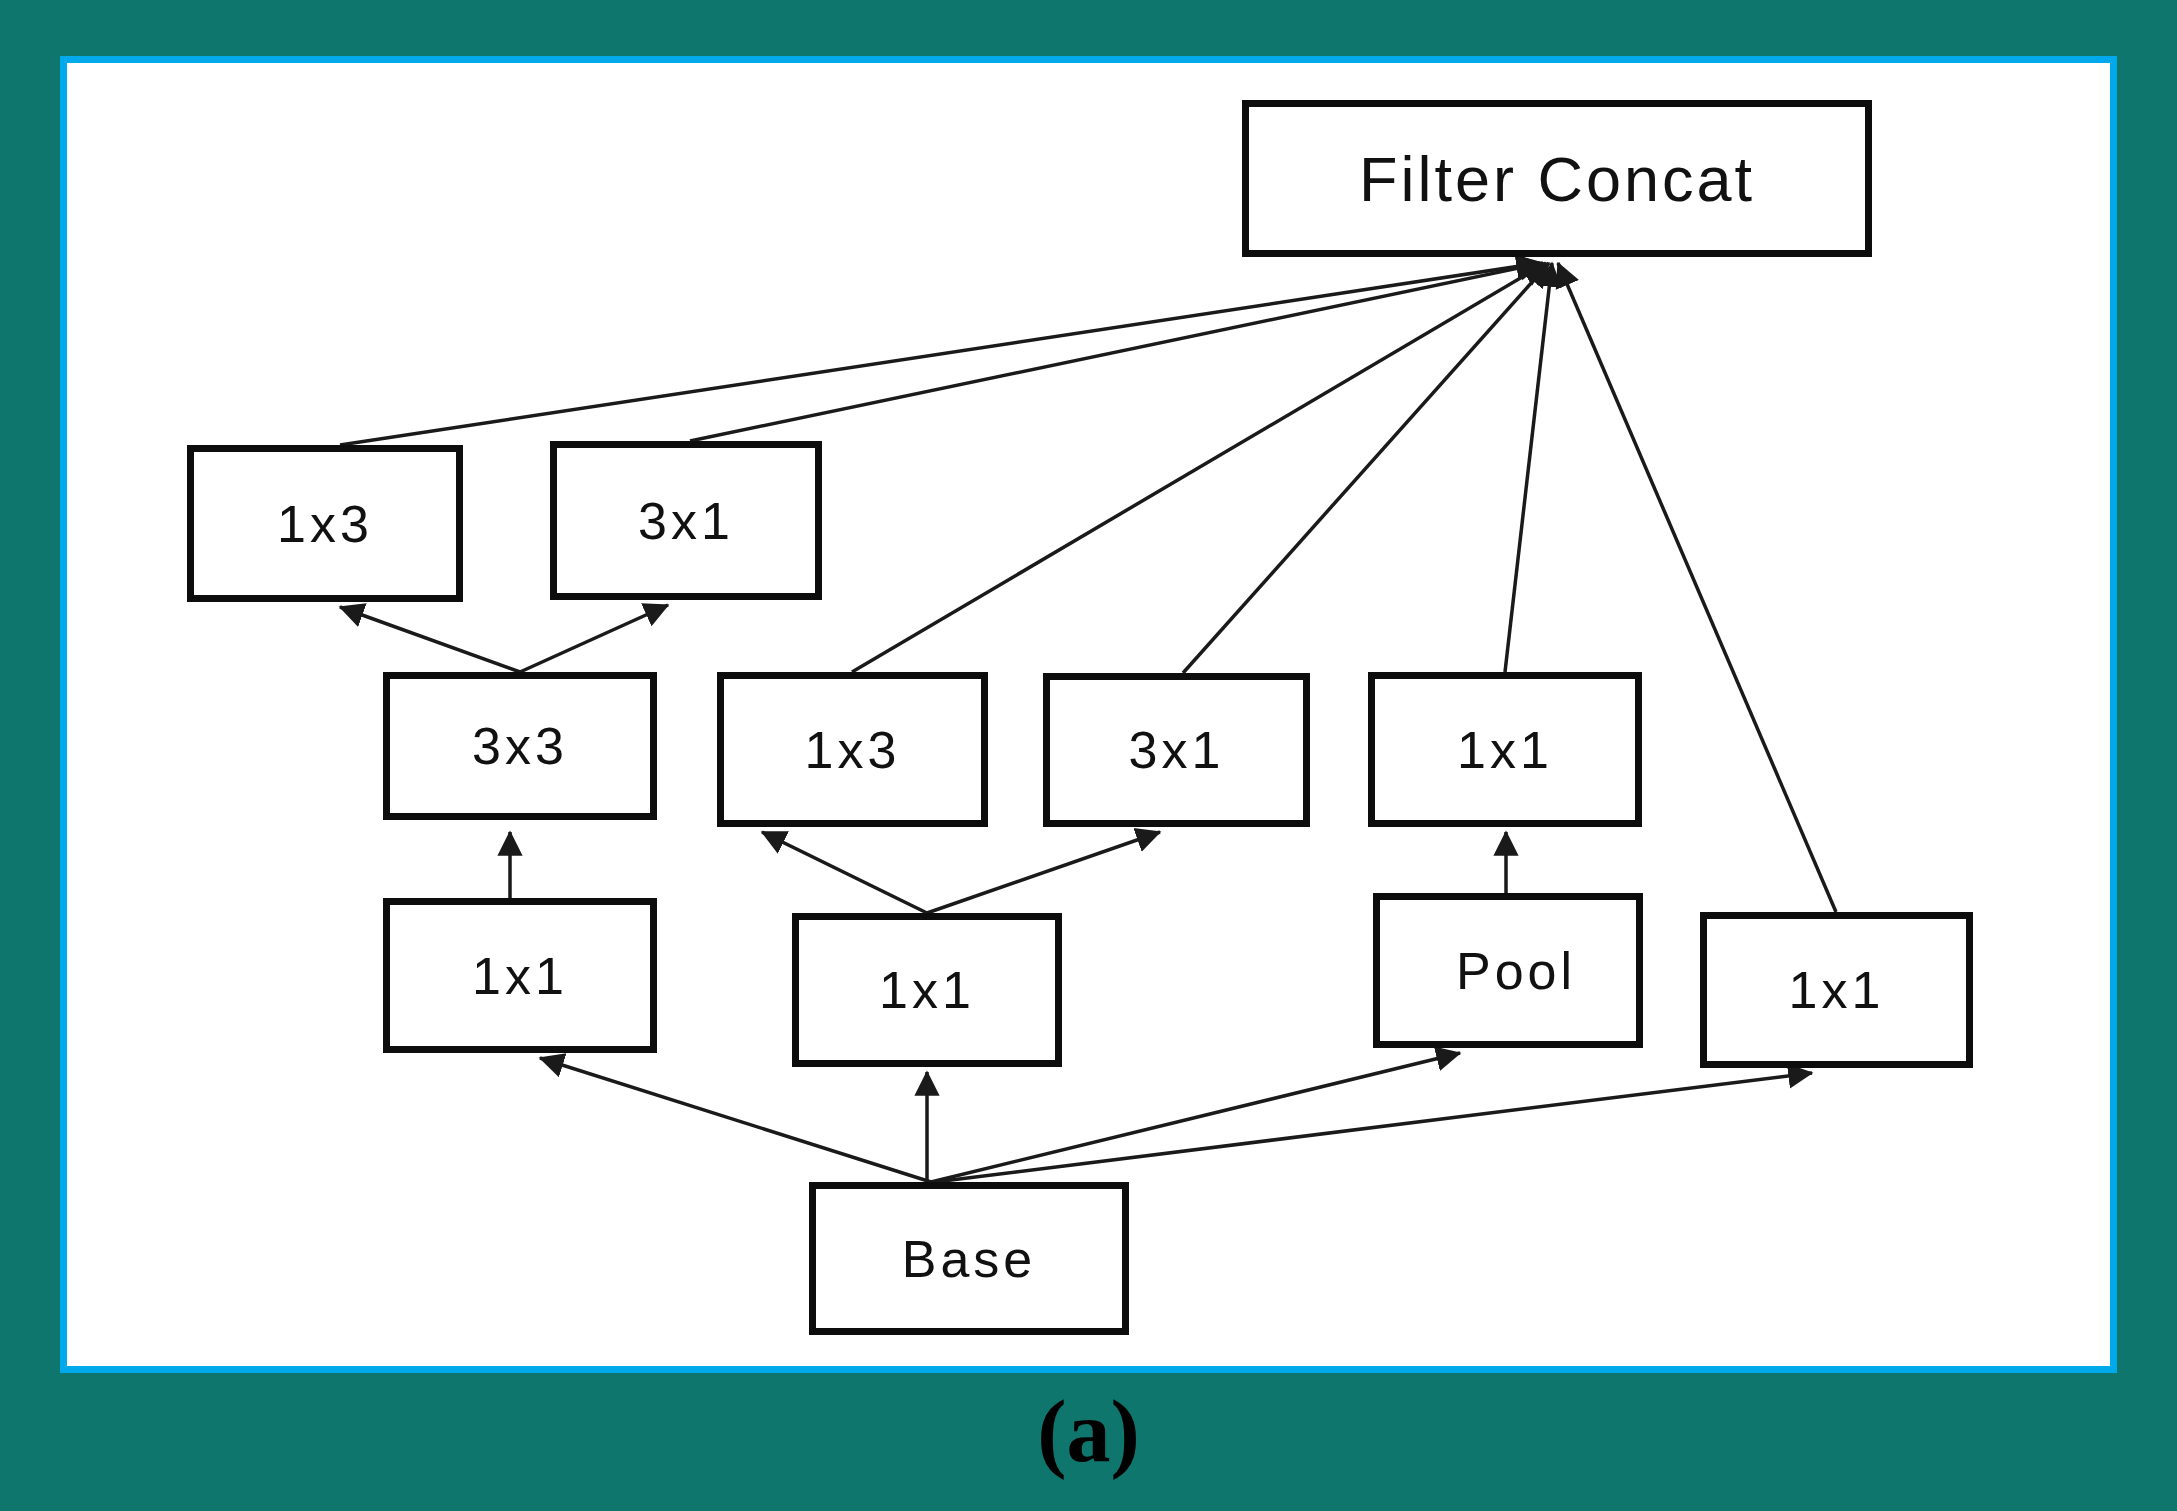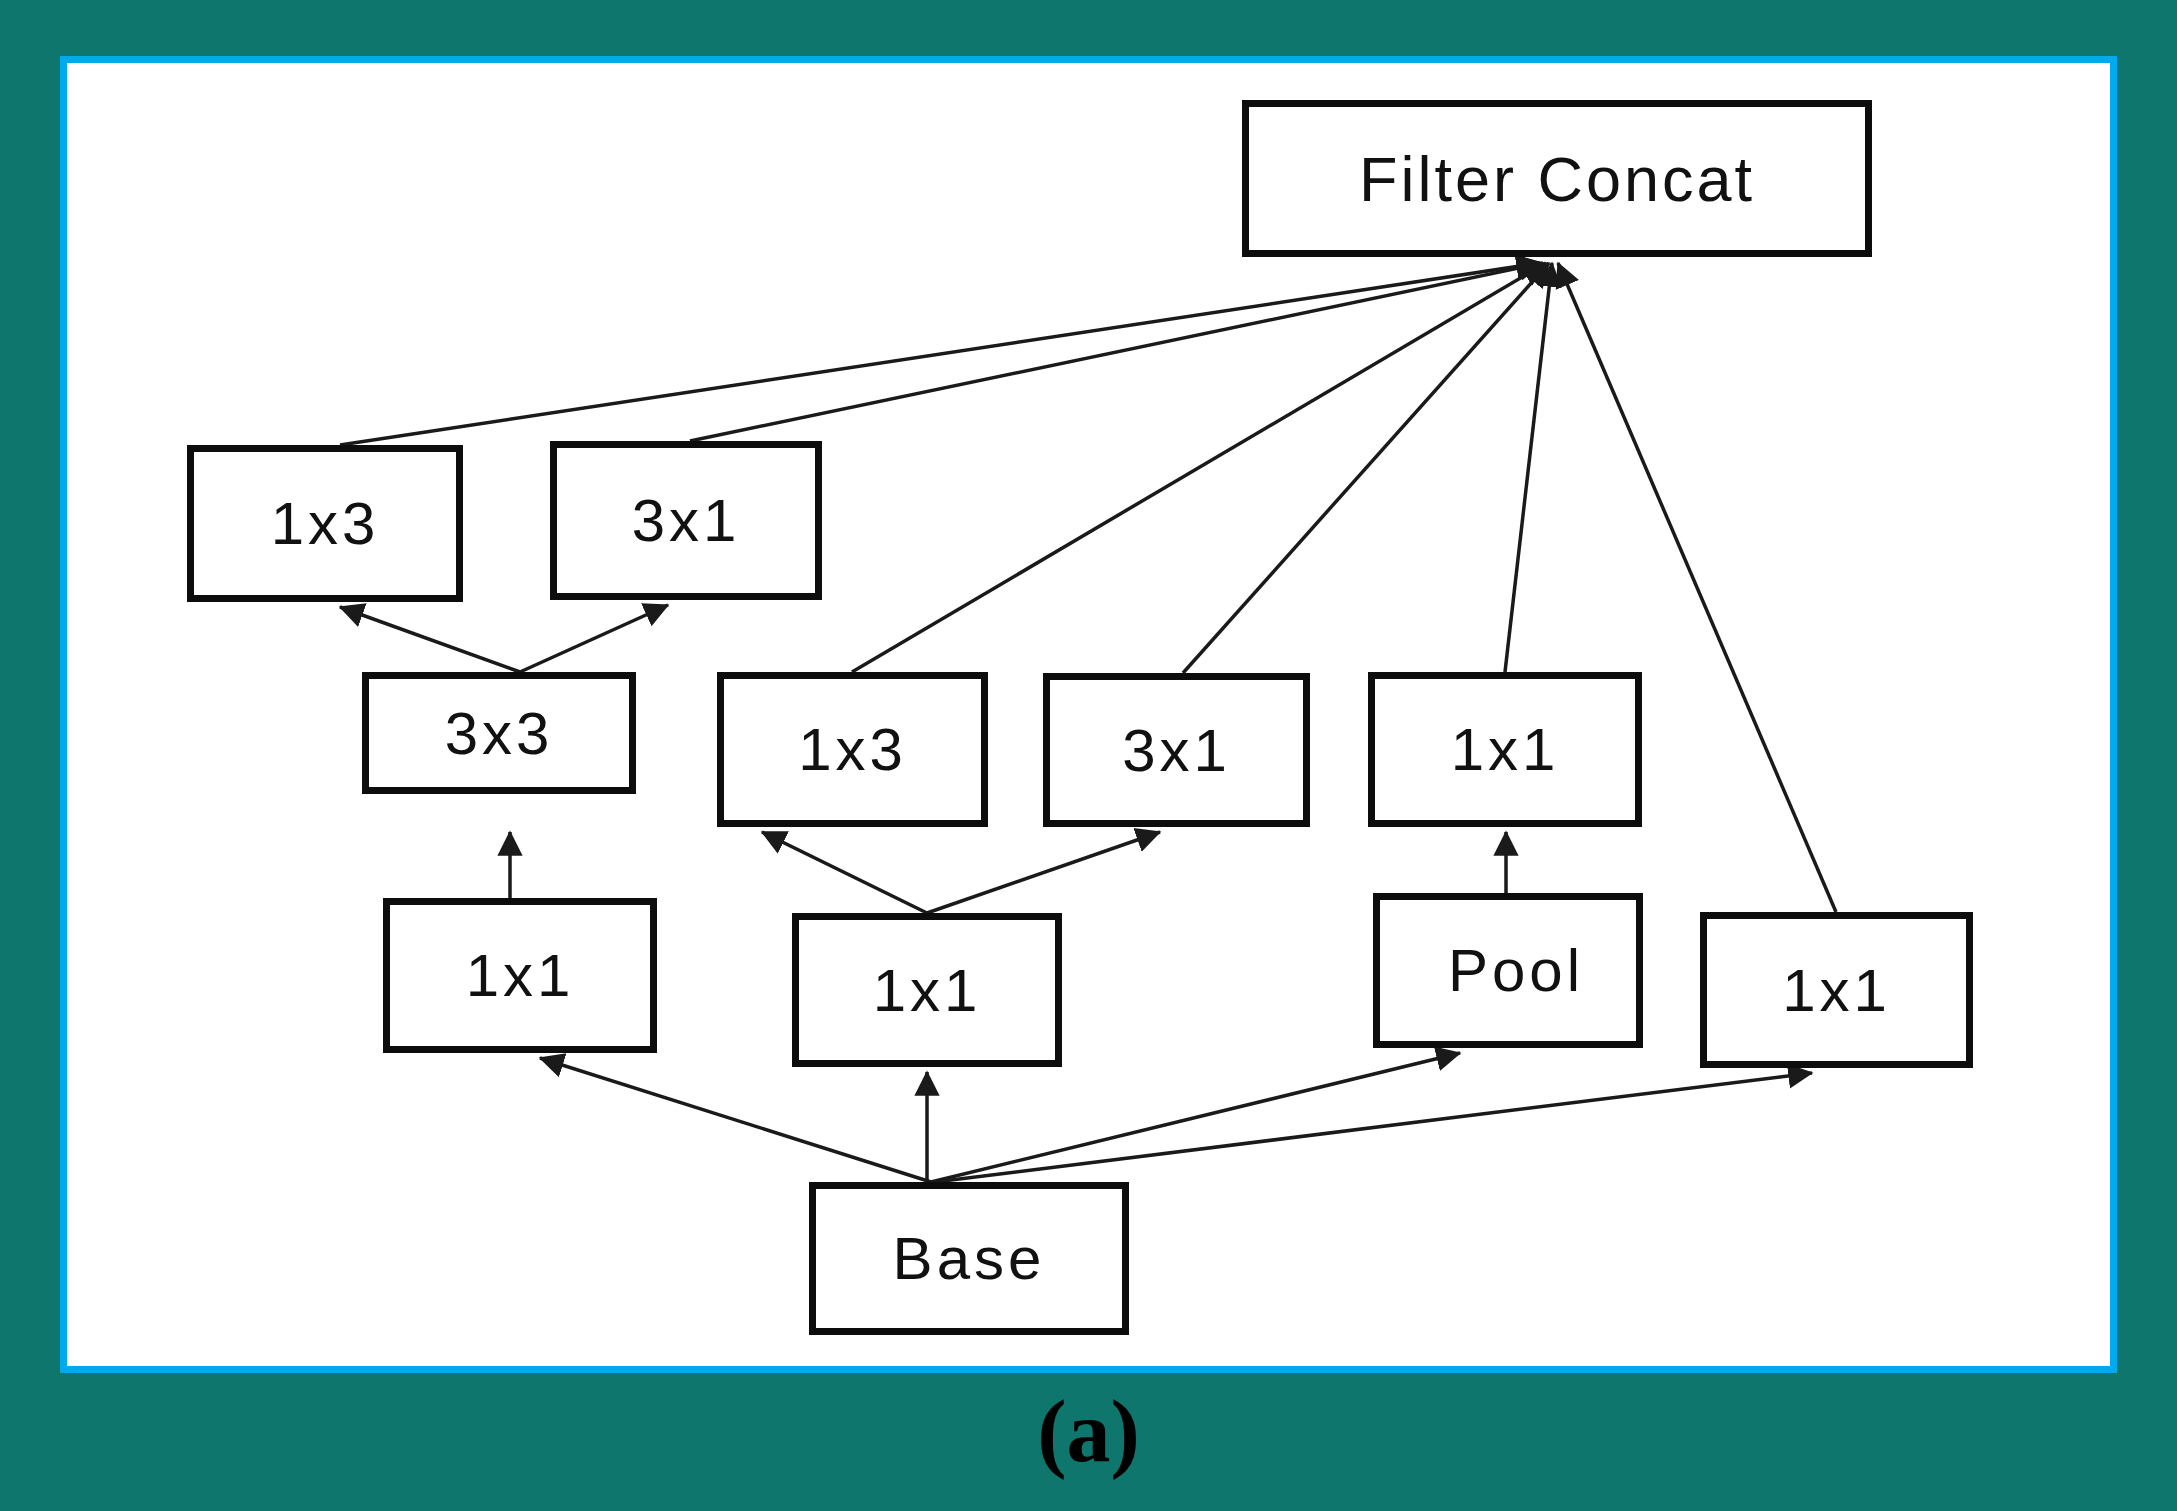--- a/index.html
+++ b/index.html
@@ -29,21 +29,21 @@
   }
   .node {
     position: absolute;
     box-sizing: border-box;
     background: #ffffff;
     border: 7px solid #0d0d0d;
     display: flex;
     align-items: center;
     justify-content: center;
     color: #111111;
-    font-size: 60px;
+    font-size: 52px;
     letter-spacing: 4px;
     white-space: nowrap;
   }
   .node--filter-concat {
     font-size: 63px;
     letter-spacing: 3px;
   }
   .caption {
     position: absolute;
     left: 50%;
@@ -86,21 +86,21 @@
         <line x1="1183" y1="673" x2="1549" y2="263" stroke="#1a1a1a" stroke-width="3.5" marker-end="url(#arrowhead)"></line>
         <line x1="1505" y1="672" x2="1552" y2="263" stroke="#1a1a1a" stroke-width="3.5" marker-end="url(#arrowhead)"></line>
         <line x1="1836" y1="912" x2="1558" y2="263" stroke="#1a1a1a" stroke-width="3.5" marker-end="url(#arrowhead)"></line>
       </g>
   </svg>
 
   <div id="node-layer">
       <div class="node node--filter-concat" style="left: 1242px; top: 100px; width: 630px; height: 157px; border-color: rgb(13, 13, 13);">Filter Concat</div>
       <div class="node node--top-1x3" style="left: 187px; top: 445px; width: 276px; height: 157px; border-color: rgb(13, 13, 13);">1x3</div>
       <div class="node node--top-3x1" style="left: 550px; top: 441px; width: 272px; height: 159px; border-color: rgb(13, 13, 13);">3x1</div>
-      <div class="node node--mid-3x3" style="left: 362px; top: 672px; width: 274px; height: 122px; border-color: rgb(13, 13, 13);">3x3</div>
+      <div class="node node--mid-3x3" style="left: 383px; top: 672px; width: 274px; height: 148px; border-color: rgb(13, 13, 13);">3x3</div>
       <div class="node node--mid-1x3" style="left: 717px; top: 672px; width: 271px; height: 155px; border-color: rgb(13, 13, 13);">1x3</div>
       <div class="node node--mid-3x1" style="left: 1043px; top: 673px; width: 267px; height: 154px; border-color: rgb(13, 13, 13);">3x1</div>
       <div class="node node--pool-1x1" style="left: 1368px; top: 672px; width: 274px; height: 155px; border-color: rgb(13, 13, 13);">1x1</div>
       <div class="node node--left-1x1" style="left: 383px; top: 898px; width: 274px; height: 155px; border-color: rgb(13, 13, 13);">1x1</div>
       <div class="node node--center-1x1" style="left: 792px; top: 913px; width: 270px; height: 154px; border-color: rgb(13, 13, 13);">1x1</div>
       <div class="node node--pool" style="left: 1373px; top: 893px; width: 270px; height: 155px; border-color: rgb(13, 13, 13); padding-left: 16px;">Pool</div>
       <div class="node node--right-1x1" style="left: 1700px; top: 912px; width: 273px; height: 156px; border-color: rgb(13, 13, 13);">1x1</div>
       <div class="node node--base" style="left: 809px; top: 1182px; width: 320px; height: 153px; border-color: rgb(13, 13, 13);">Base</div>
     </div>
 

